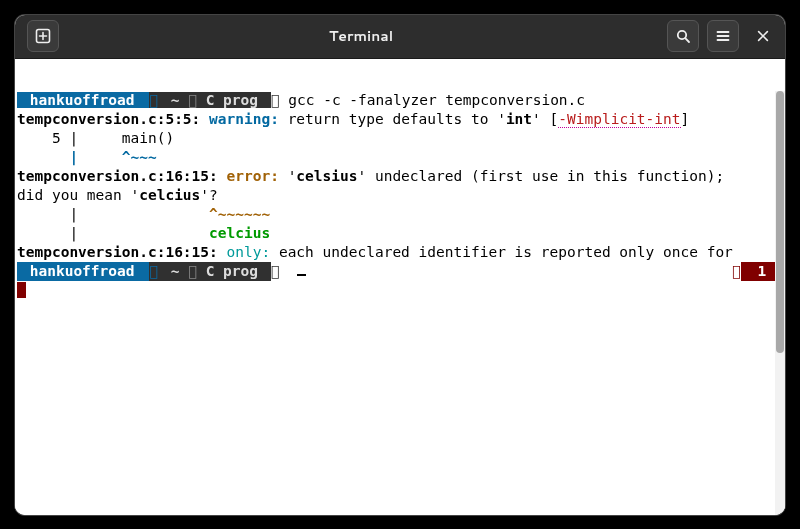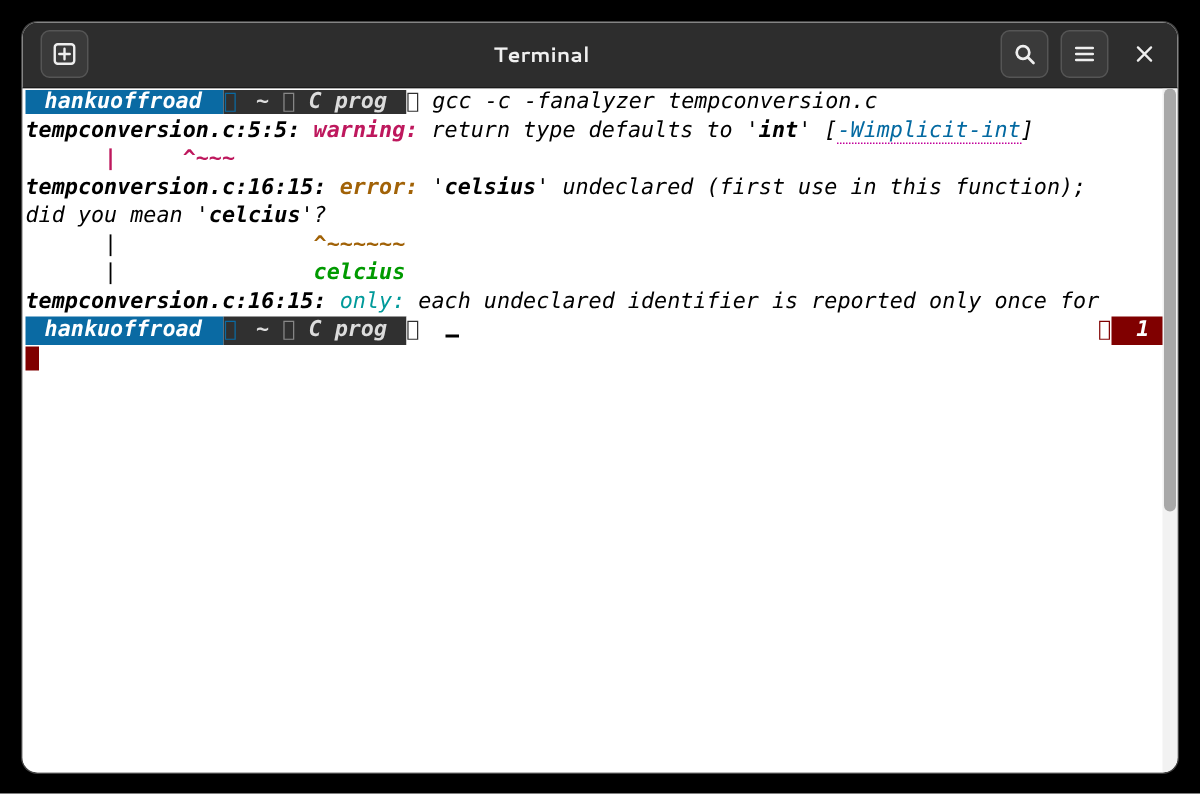--- a/index.html
+++ b/index.html
@@ -15,20 +15,21 @@
   }
   .window {
     width: 770px;
     height: 500px;
     background: #ffffff;
     border-radius: 10px;
     overflow: hidden;
     box-shadow: 0 0 0 1px #444;
     display: flex;
     flex-direction: column;
+    gap: 32px;
   }
   .titlebar {
     height: 44px;
     background: #2d2d2d;
     display: flex;
     align-items: center;
     padding: 0 8px;
     color: #eee;
     border-bottom: 1px solid #1a1a1a;
   }
@@ -89,21 +90,21 @@
   .scrollbar-thumb {
     position: absolute;
     right: 1px;
     top: 0;
     width: 8px;
     height: 62%;
     background: #a8a8a8;
     border-radius: 4px;
   }
 
-  .row { white-space: pre; color: #000; font-weight: 500; font-style: italic; }
+  .row { white-space: pre; color: #000; font-weight: 500; }
   .bold { font-weight: 700; }
 
   
   .seg-user {
     background: #0a6aa3;
     color: #ffffff;
     padding: 0 6px 0 4px;
     font-weight: 600;
   }
   .seg-user-arrow { color: #0a6aa3; background:#303030; }
@@ -112,24 +113,24 @@
     color: #dcdcdc;
     padding: 0 4px;
     font-weight: 600;
   }
   .path-sep { color:#888; }
   .seg-path-arrow-w { color:#303030; background:#ffffff; }
   .pl-arrow { font-family: monospace; }
 
   .cmd { color:#000; }
   .c-cyan { color:#009a9a; }
-  .c-magenta { color:#be185d; font-weight:700; }
+  .c-magenta { color:#0369a1; font-weight:700; }
   .c-red { color:#a16207; font-weight:700; }
   .c-green { color:#009a00; font-weight:700; }
-  .c-link { color:#0369a1; border-bottom:1px dotted #c2009a; }
+  .c-link { color:#b91c1c; border-bottom:1px dotted #c2009a; }
 
   .errbadge {
     background:#800000;
     color:#ffffff;
     padding: 0 8px;
     font-weight:700;
   }
   .errbadge-arrow { color:#800000; background:#ffffff; }
   .cursor {
     display:inline-block;
@@ -174,20 +175,21 @@
       </div>
     </div>
   </div>
 
   <div class="terminal">
     <div class="terminal-inner">
 
       <div class="row"><span class="seg-user">&nbsp;<span>hankuoffroad</span>&nbsp;</span><span class="seg-user-arrow pl-arrow"></span><span class="seg-path"> <span>~</span> <span class="path-sep"></span> <span>C prog</span> </span><span class="seg-path-arrow-w pl-arrow"></span><span class="cmd"> <span>gcc -c -fanalyzer tempconversion.c</span></span></div>
 
       <div class="row"><span class="bold">tempconversion.c:5:5: </span><span class="c-magenta">warning: </span><span>return type defaults to '</span><span class="bold">int</span><span>' [</span><span class="c-link">-Wimplicit-int</span><span>]</span></div>
+      <div class="row"><span>    5 |     main()</span></div>
       <div class="row"><span class="c-magenta">      |     ^~~~</span></div>
       <div class="row"><span class="bold">tempconversion.c:16:15: </span><span class="c-red">error: </span><span>'</span><span class="bold">celsius</span><span>' undeclared (first use in this function);</span></div>
       <div class="row"><span>did you mean '</span><span class="bold">celcius</span><span>'?</span></div>
       <div class="row"><span>      |               </span><span class="c-red">^~~~~~~</span></div>
       <div class="row"><span>      |               </span><span class="c-green">celcius</span></div>
       <div class="row"><span class="bold">tempconversion.c:16:15: </span><span class="c-cyan">only: </span><span>each undeclared identifier is reported only once for</span></div>
 
       <div class="row" style="display:flex;"><span class="seg-user">&nbsp;<span>hankuoffroad</span>&nbsp;</span><span class="seg-user-arrow pl-arrow"></span><span class="seg-path"> <span>~</span> <span class="path-sep"></span> <span>C prog</span> </span><span class="seg-path-arrow-w pl-arrow"></span><span>  </span><span class="cursorline" style="width:9px;height:2px;margin-top:12px;"></span><span style="flex:1"></span><span class="errbadge-arrow pl-arrow"></span><span class="errbadge"> <span>1</span> </span></div>
 
       <div class="row"><span class="cursor"></span></div>

